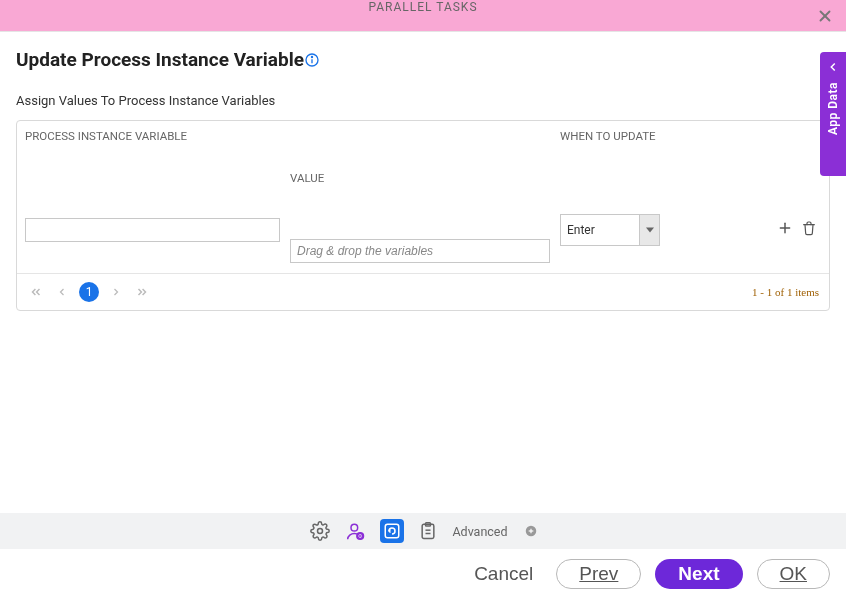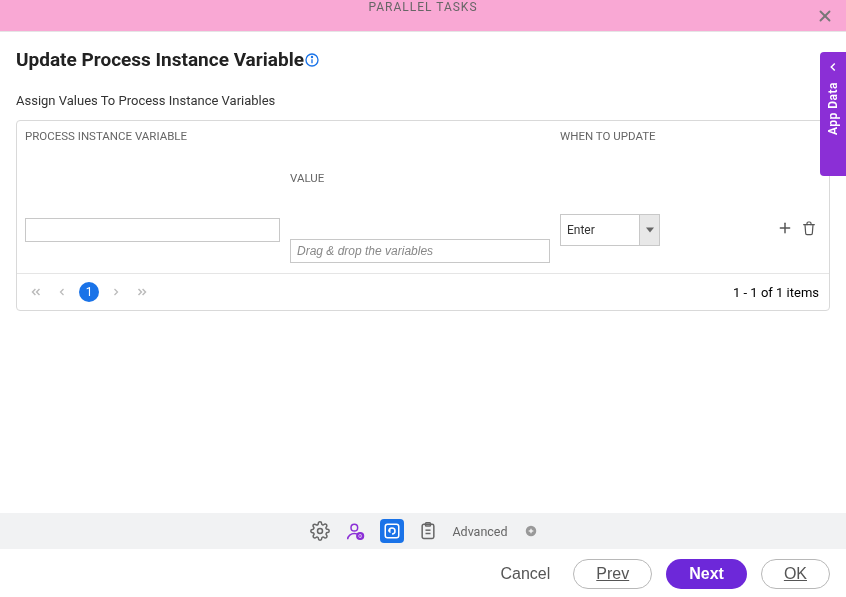--- a/index.html
+++ b/index.html
@@ -166,22 +166,23 @@
       border-radius: 50%;
       background: #1a73e8;
       color: #fff;
       font-size: 12px;
       display: flex;
       align-items: center;
       justify-content: center;
       cursor: pointer;
     }
     .pager-info {
-      font-size: 13px;
-      color: #000000;
+      font-size: 11px;
+      color: #a16207;
+      font-family: Liberation Serif, serif;
     }
     .app-data-tab {
       position: absolute;
       right: 0;
       top: 52px;
       width: 26px;
       height: 124px;
       background: #8b2fd6;
       color: #fff;
       border-top-left-radius: 4px;
@@ -249,21 +250,21 @@
       position: absolute;
       bottom: 8px;
       right: 16px;
       display: flex;
       align-items: center;
       gap: 14px;
     }
     .btn {
       height: 30px;
       border-radius: 15px;
-      font-size: 16px;
+      font-size: 19px;
       padding: 0 22px;
       cursor: pointer;
       display: flex;
       align-items: center;
       justify-content: center;
       border: 1px solid transparent;
       background: transparent;
     }
     .btn.text {
       color: #555;

